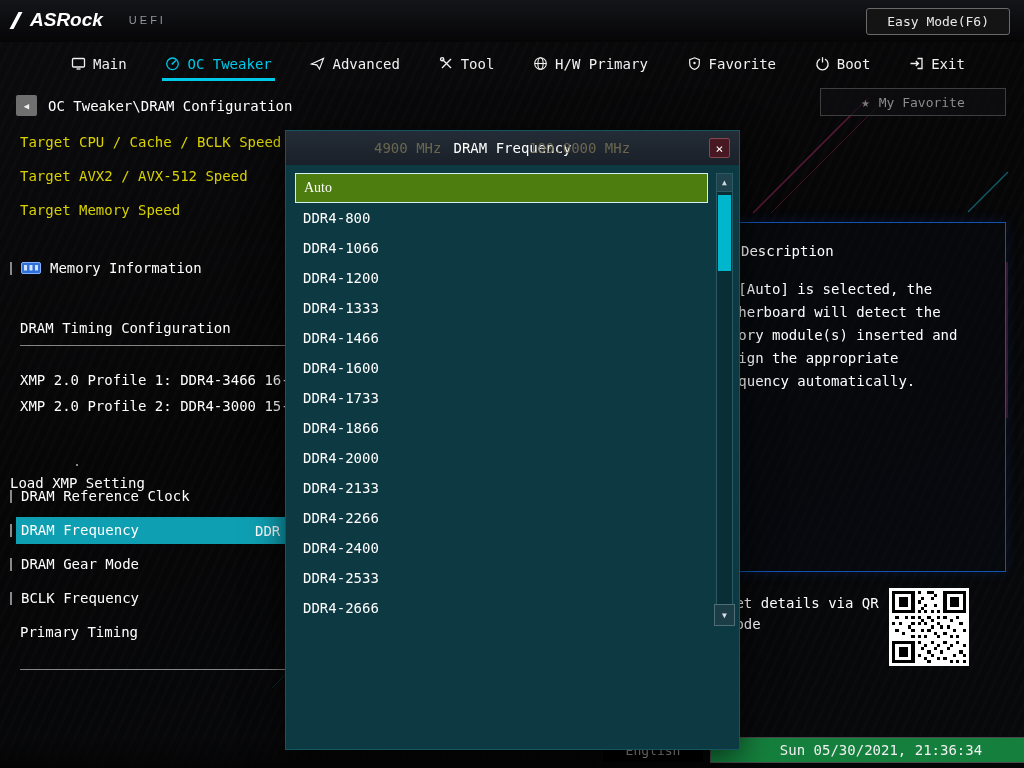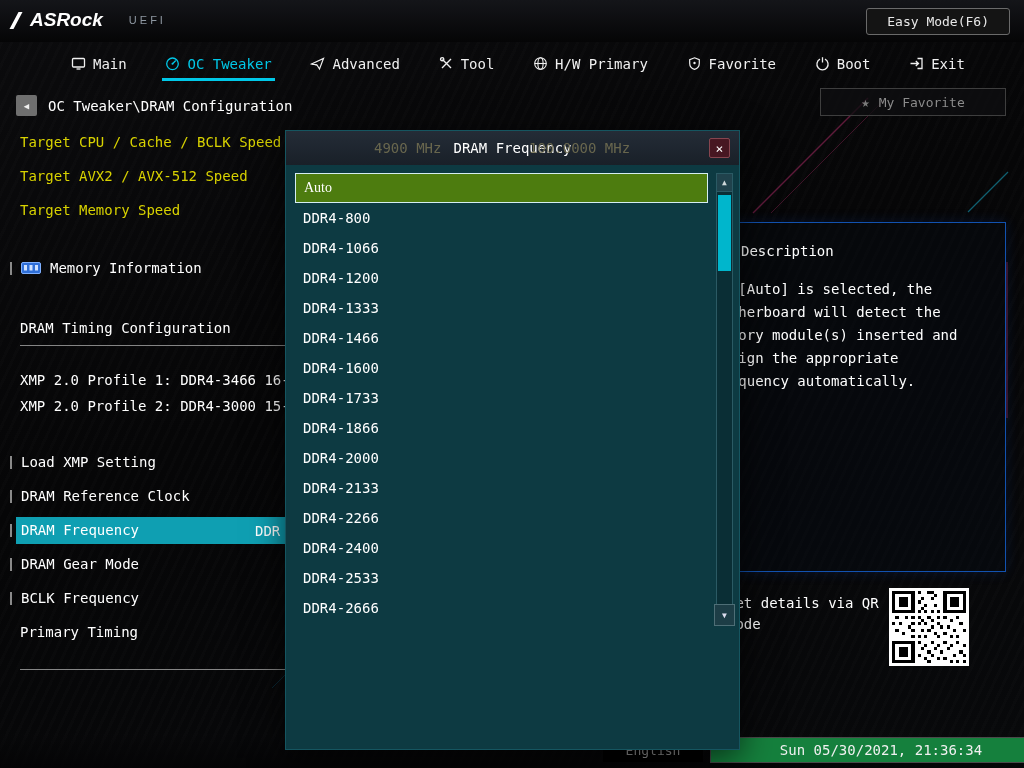--- a/index.html
+++ b/index.html
@@ -51,21 +51,21 @@
              font-size:14px; color:#fff; z-index:2; }
   .section-h { position:absolute; left:20px; font-size:14px; color:#fff; z-index:2; }
   .sh1 { top:320px; } .sh2 { top:624px; }
   .hline { position:absolute; height:1px; background:#9b9b9b; opacity:.85; z-index:1; }
   .hl1 { left:20px; top:345px; width:682px; }
   .hl2 { left:20px; top:669px; width:642px; }
   .xmp { position:absolute; left:20px; font-size:14px; color:#fff; z-index:2; white-space:nowrap; }
   .x1 { top:372px; } .x2 { top:398px; }
   .opt-row { position:absolute; left:10px; display:flex; align-items:center; gap:9px;
              font-size:14px; color:#fff; z-index:2; }
-  .o1 { top:454px; } .o2 { top:488px; } .o3 { top:522px; } .o4 { top:556px; } .o5 { top:590px; }
+  .o1 { top:464px;flex-direction:column; } .o2 { top:488px; } .o3 { top:522px; } .o4 { top:556px; } .o5 { top:590px; }
   .hl-bar { position:absolute; left:16px; top:517px; width:686px; height:27px;
             background:var(--highlight,#0f9fb2); z-index:1; }
   .hl-value { position:absolute; left:255px; top:523px; font-size:14px; color:#fff; z-index:2; }
   .scroll-down-btn { position:absolute; left:672px; top:674px; width:22px; height:22px;
             background:#6f6f6f; border-radius:2px; color:#fff; font-size:10px;
             display:flex; align-items:center; justify-content:center; z-index:2; }
 
   
   .desc-panel { position:absolute; left:700px; top:222px; width:306px; height:350px;
                 border:1px solid #1252b0; background:rgba(8,12,24,.30); z-index:1;

